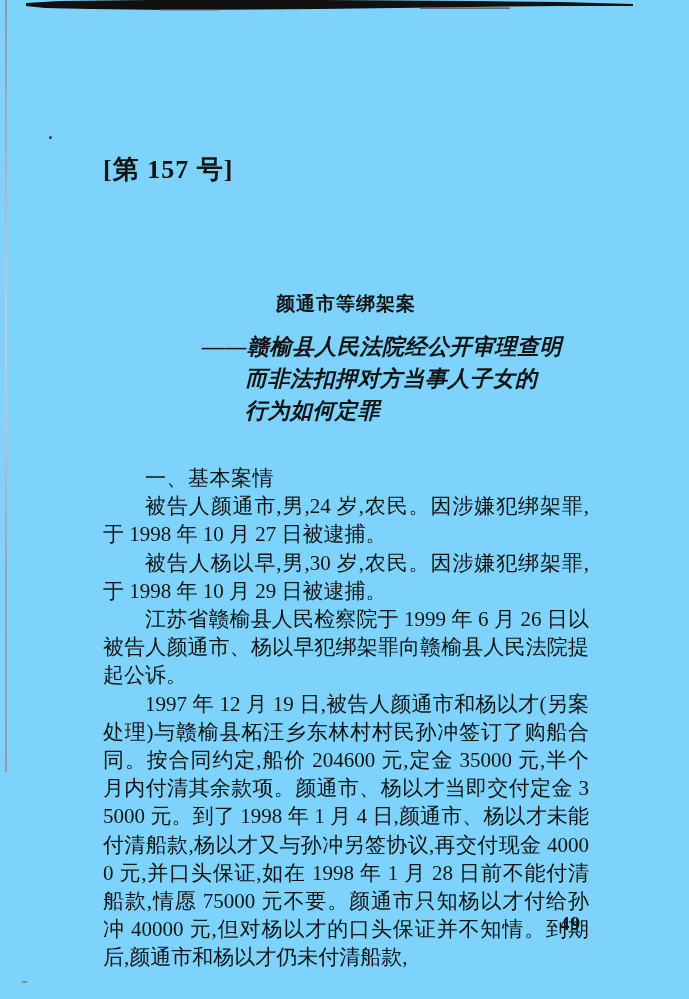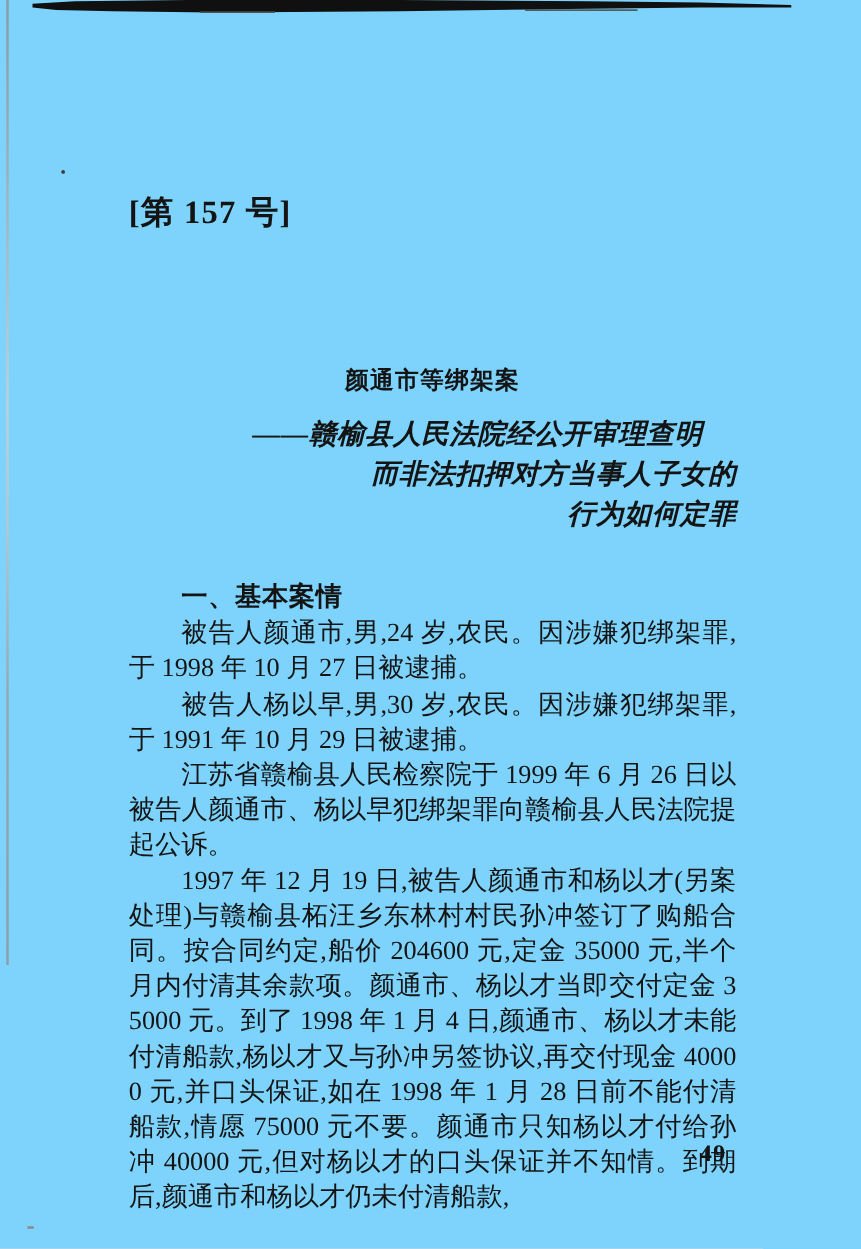--- a/index.html
+++ b/index.html
@@ -25,29 +25,29 @@
   .title{
     position:absolute;left:103px;top:291px;width:486px;
     text-align:center;font-size:19px;font-weight:700;letter-spacing:1px;
   }
   .subtitle{
     position:absolute;left:103px;top:331px;width:486px;
     font-size:22px;line-height:32px;font-style:italic;font-weight:600;
     letter-spacing:.5px;
   }
   .subtitle-line-first{padding-left:99px;}
-  .subtitle-line-rest{padding-left:142px;text-align:right;}
+  .subtitle-line-rest{padding-left:142px;}
   .body-text{
     position:absolute;left:103px;top:464px;width:486px;
     font-size:21px;line-height:28.2px;text-align:justify;
     word-break:break-all;
   }
   .body-text p{margin:0;text-indent:2em;}
   .section-heading{
-    font-weight:700;text-indent:2em;margin:0;
+    font-weight:400;text-indent:2em;margin:0;
     font-family:"Liberation Sans","DejaVu Sans",sans-serif;
     letter-spacing:.5px;
   }
   .page-number{
     position:absolute;left:560px;top:889px;
     font-size:19px;font-weight:600;letter-spacing:1px;margin-top:24px;
   }
 </style>
 </head>
 <body>
@@ -70,20 +70,20 @@
 
   <div class="subtitle">
     <div class="subtitle-line-first">——赣榆县人民法院经公开审理查明</div>
     <div class="subtitle-line-rest">而非法扣押对方当事人子女的</div>
     <div class="subtitle-line-rest">行为如何定罪</div>
   </div>
 
   <div class="body-text">
     <p class="section-heading">一、基本案情</p>
     <p>被告人颜通市,男,24 岁,农民。因涉嫌犯绑架罪,于 1998 年 10 月 27 日被逮捕。</p>
-    <p>被告人杨以早,男,30 岁,农民。因涉嫌犯绑架罪,于 1991 年 10 月 29 日被逮捕。</p>
+    <p>被告人杨以早,男,30 岁,农民。因涉嫌犯绑架罪,于 1998 年 10 月 29 日被逮捕。</p>
     <p>江苏省赣榆县人民检察院于 1999 年 6 月 26 日以被告人颜通市、杨以早犯绑架罪向赣榆县人民法院提起公诉。</p>
     <p>1997 年 12 月 19 日,被告人颜通市和杨以才(另案处理)与赣榆县柘汪乡东林村村民孙冲签订了购船合同。按合同约定,船价 204600 元,定金 35000 元,半个月内付清其余款项。颜通市、杨以才当即交付定金 35000 元。到了 1998 年 1 月 4 日,颜通市、杨以才未能付清船款,杨以才又与孙冲另签协议,再交付现金 40000 元,并口头保证,如在 1998 年 1 月 28 日前不能付清船款,情愿 75000 元不要。颜通市只知杨以才付给孙冲 40000 元,但对杨以才的口头保证并不知情。到期后,颜通市和杨以才仍未付清船款,</p>
   </div>
 
   <div class="page-number">49</div>
 
 </div>
 
 </body></html>

